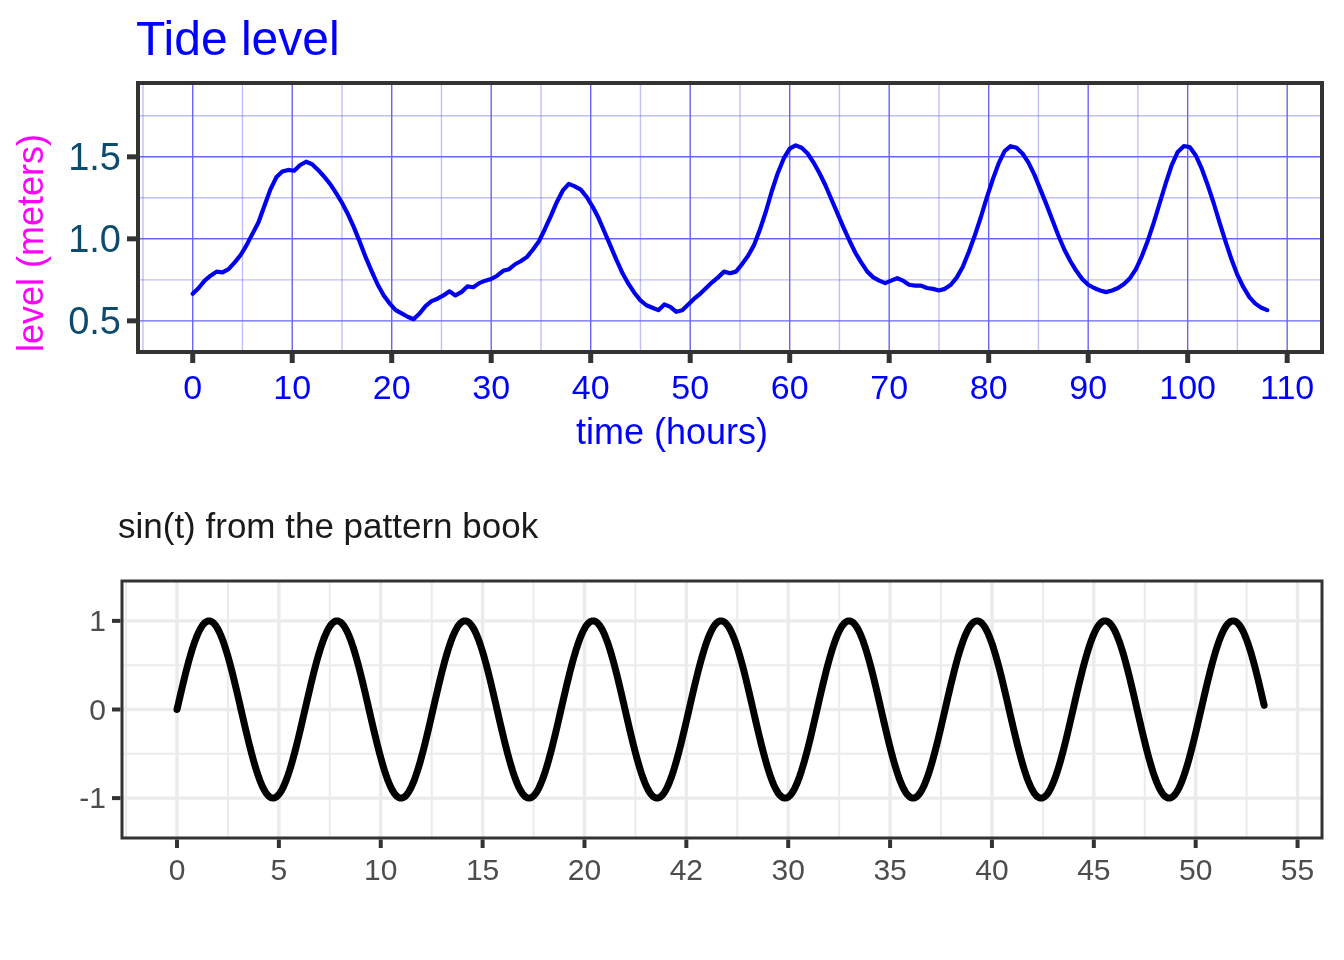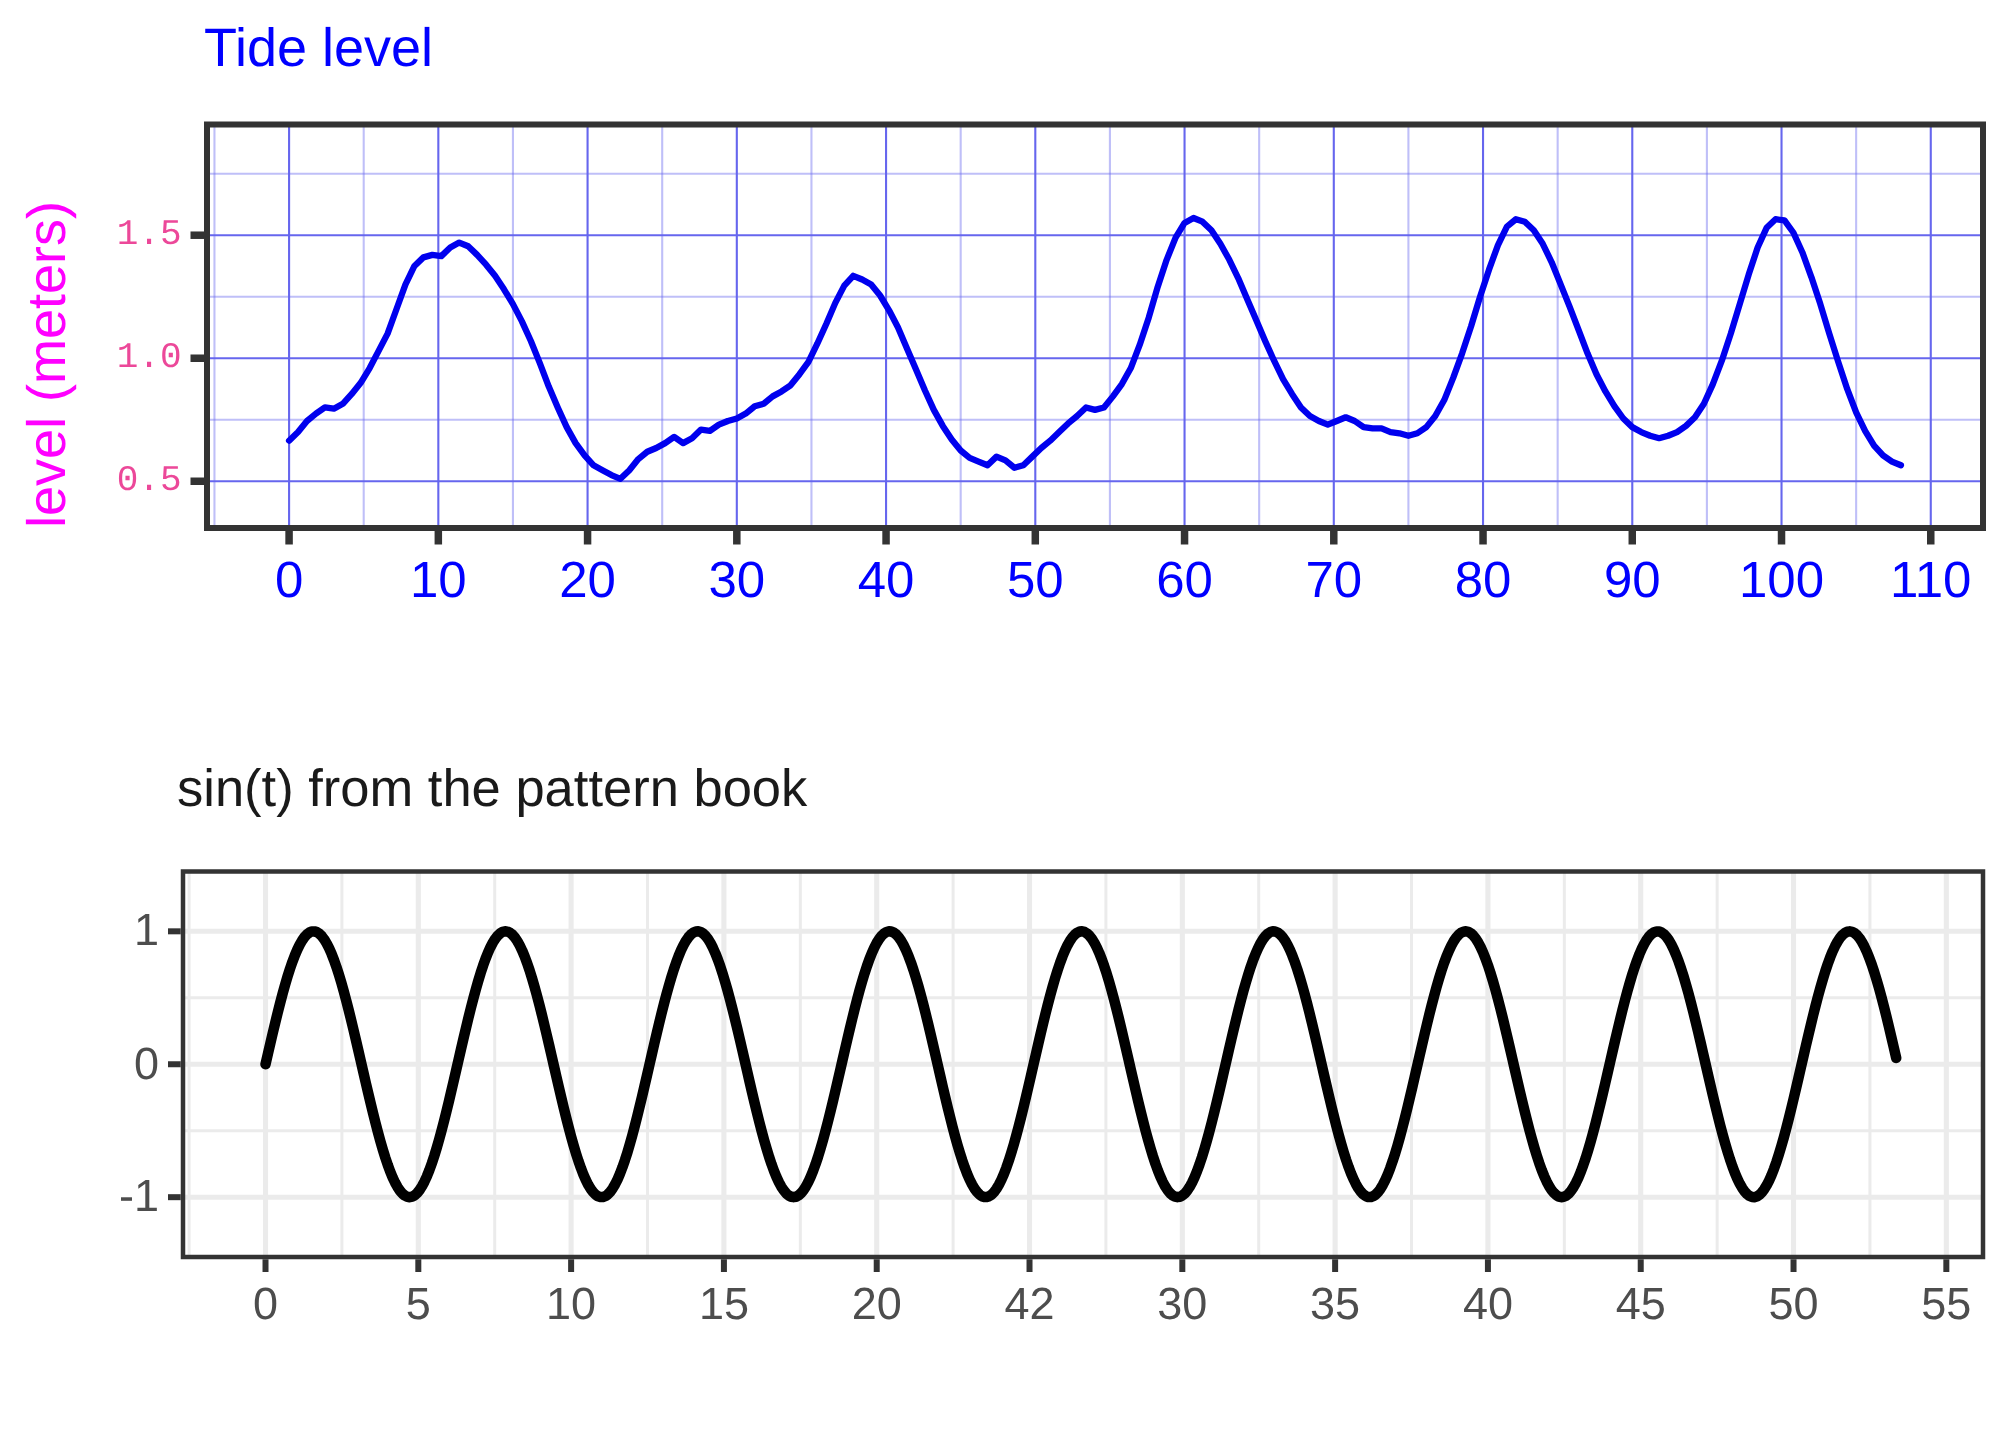--- a/index.html
+++ b/index.html
@@ -28,21 +28,21 @@
   #sine-panel  { top: 480px; height: 480px; }
 
   .chart-title {
     position: absolute;
     white-space: nowrap;
     font-weight: normal;
   }
   #tide-title {
     left: 136px;
     top: 11px;
-    font-size: 36px;
+    font-size: 48px;
     color: #0000FF;
   }
   #sine-title {
     left: 118px;
     top: 26px;
     font-size: 35px;
     color: #1a1a1a;
   }
 
   .axis-title-x {
@@ -83,35 +83,36 @@
     text-align: center;
     transform: translateX(-50%);
   }
   .tick-label-y {
     position: absolute;
     white-space: nowrap;
     text-align: right;
     transform: translateY(-50%);
   }
   .tide-tick { color: #0000FF; font-size: 34px; }
-  .tide-tick-y { color: #ec4899; font-size: 24px; font-family: Liberation Mono, monospace; }
+  .tide-tick-y { color: #0c4a6e; font-size: 38px; }
   .sine-tick { color: #4d4d4d; font-size: 30px; }
   .sine-tick-y { color: #4d4d4d; font-size: 30px; }
 </style>
 </head>
 <body>
 
 <div class="page">
 
   <div class="panel" id="tide-panel">
 
     <div class="chart-title" id="tide-title">Tide level</div>
 
     <div class="axis-title-y" id="tide-ylab">level (meters)</div>
 
+    <div class="axis-title-x" id="tide-xlab">time (hours)</div>
 
     <div class="plotwrap" id="tide-plotwrap">
       <svg id="tide-svg" width="1344" height="480">
           <rect x="138" y="83" width="1184" height="269" fill="#ffffff"></rect>
           <g>
             <line x1="142.9747899159664" y1="83" x2="142.9747899159664" y2="352" stroke="#6666EE" stroke-width="1.4" stroke-opacity="0.42"></line>
             <line x1="242.47058823529414" y1="83" x2="242.47058823529414" y2="352" stroke="#6666EE" stroke-width="1.4" stroke-opacity="0.42"></line>
             <line x1="341.96638655462186" y1="83" x2="341.96638655462186" y2="352" stroke="#6666EE" stroke-width="1.4" stroke-opacity="0.42"></line>
             <line x1="441.4621848739496" y1="83" x2="441.4621848739496" y2="352" stroke="#6666EE" stroke-width="1.4" stroke-opacity="0.42"></line>
             <line x1="540.9579831932773" y1="83" x2="540.9579831932773" y2="352" stroke="#6666EE" stroke-width="1.4" stroke-opacity="0.42"></line>

